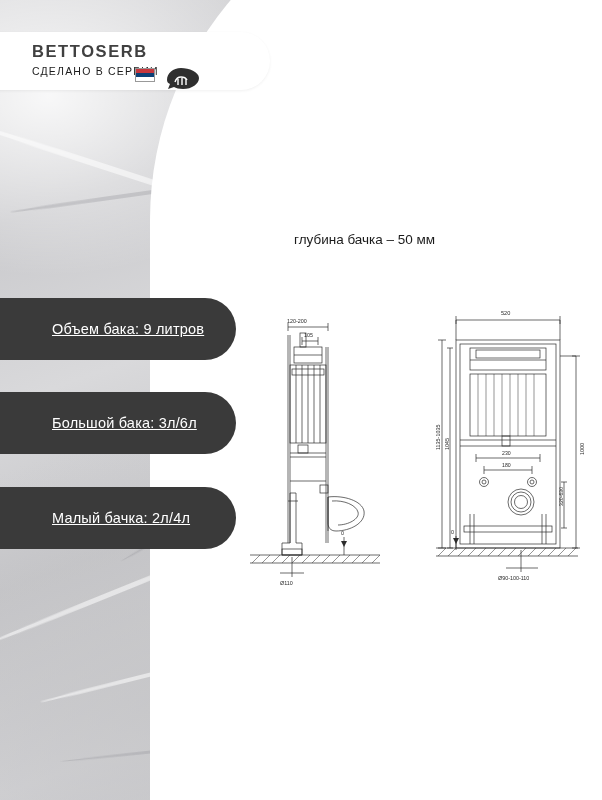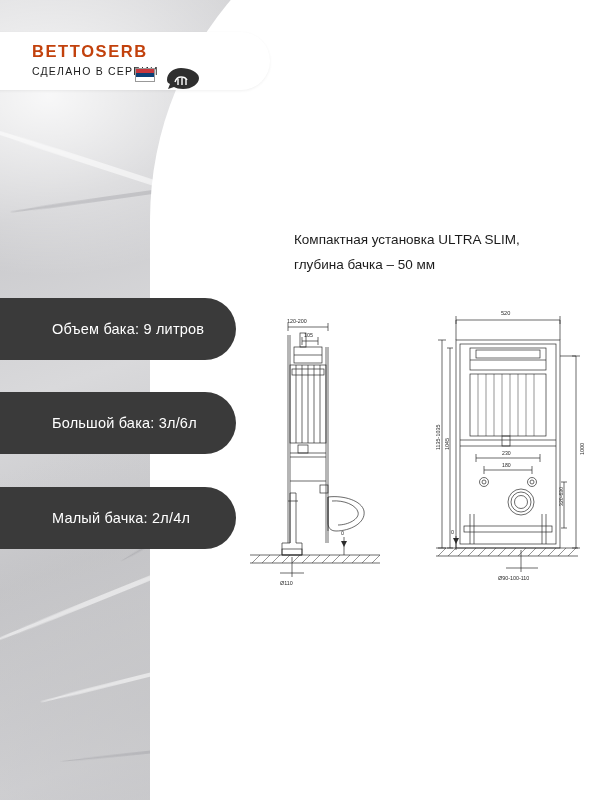--- a/index.html
+++ b/index.html
@@ -72,21 +72,21 @@
     border-radius: 0 29px 29px 0;
     box-shadow: 0 1px 3px rgba(0,0,0,0.06);
   }
   .logo-brand {
     position: absolute;
     left: 72px;
     top: 10px;
     font-size: 16.5px;
     letter-spacing: 1.6px;
     font-weight: bold;
-    color: #c2410c;
+    color: #404040;
   }
   .logo-sub {
     position: absolute;
     left: 72px;
     top: 33px;
     font-size: 10.5px;
     letter-spacing: 1.2px;
     color: #1b1b1b;
   }
   .logo-mark {
@@ -119,20 +119,21 @@
     border-radius: 0 31px 31px 0;
     color: #ffffff;
     display: flex;
     align-items: center;
   }
   .pill span {
     margin-left: 92px;
     font-size: 14.5px;
     letter-spacing: 0.2px;
     white-space: nowrap;
+    text-decoration: underline;
   }
   #pill-0 { top: 298px; }
   #pill-1 { top: 392px; }
   #pill-2 { top: 487px; }
 
   
   .headline {
     position: absolute;
     left: 294px;
     top: 228px;
@@ -182,21 +183,20 @@
         <i class="w"></i>
     </div>
     <svg class="logo-mark" viewBox="0 0 36 26">
       <path d="M2 14c0-7 6-12 14-12s18 4 18 10c0 6-7 11-16 11-4 0-7-1-9-2l-6 2 2-5c-2-1-3-2-3-4z" fill="#2f2f2f"></path>
       <path d="M10 16c1-3 3-5 6-5s5 1 6 3" stroke="#ffffff" stroke-width="1.4" fill="none"></path>
       <path d="M13 19v-6M17 19v-7M21 19v-6" stroke="#ffffff" stroke-width="1.4" fill="none"></path>
     </svg>
   </div>
 
   <div class="headline">
-    <div>Компактная установка ULTRA SLIM,</div>
     <div>глубина бачка – 50 мм</div>
   </div>
 
   <div class="pill" id="pill-0">
     <span>Объем бака: 9 литров</span>
   </div>
   <div class="pill" id="pill-1">
     <span>Большой бака: 3л/6л</span>
   </div>
   <div class="pill" id="pill-2">

